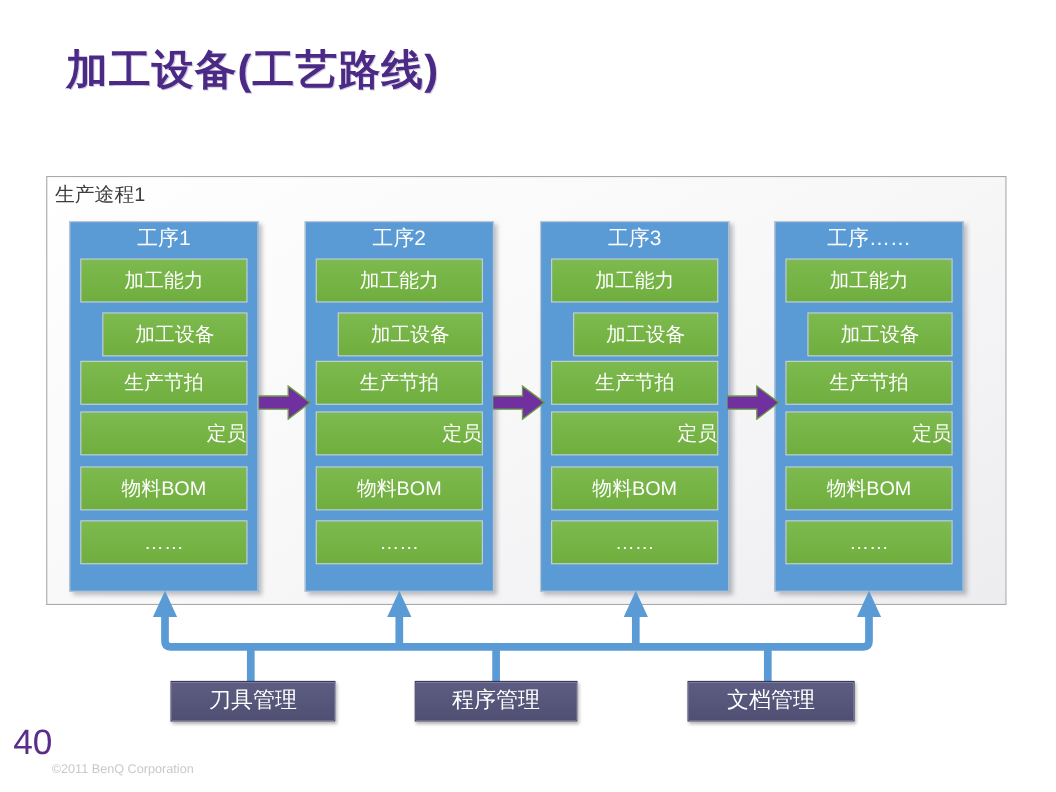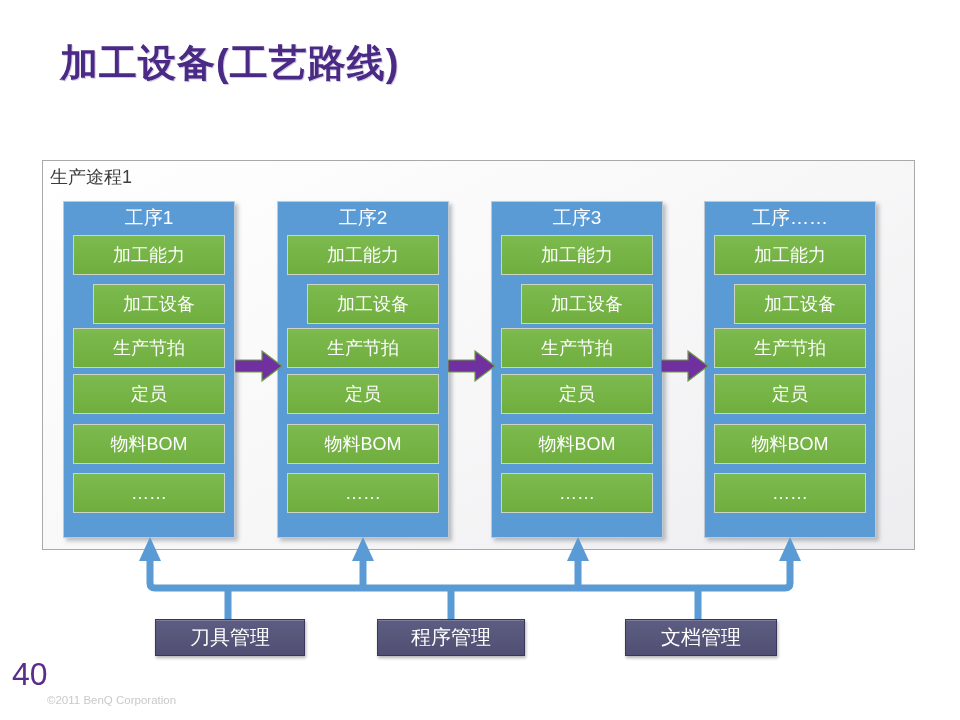--- a/index.html
+++ b/index.html
@@ -32,21 +32,21 @@
   }
   .col-body{padding:0 9px;}
   .col-item{
     height:38px;line-height:38px;box-sizing:content-box;text-align:center;
     background:linear-gradient(#7dba4f,#6fae3e);border:1px solid #ccd5c2;
     color:#ffffff;font-size:18px;
   }
   .col-item:nth-child(1){margin-top:2px;}
   .col-item:nth-child(2){margin-top:9px;margin-left:20px;}
   .col-item:nth-child(3){margin-top:4px;}
-  .col-item:nth-child(4){margin-top:6px;}
+  .col-item:nth-child(4){margin-top:6px;text-align:right;}
   .col-item:nth-child(5){margin-top:10px;}
   .col-item:nth-child(6){margin-top:9px;}
   .col1{left:63px;} .col2{left:277px;} .col3{left:491px;} .col4{left:704px;}
   
   .flow-arrow{position:absolute;width:48px;height:32px;top:350px;}
   .fa1{left:235px;} .fa2{left:448px;} .fa3{left:661px;}
   
   .connector{position:absolute;left:0;top:530px;width:960px;height:140px;}
   
   .mbox{

